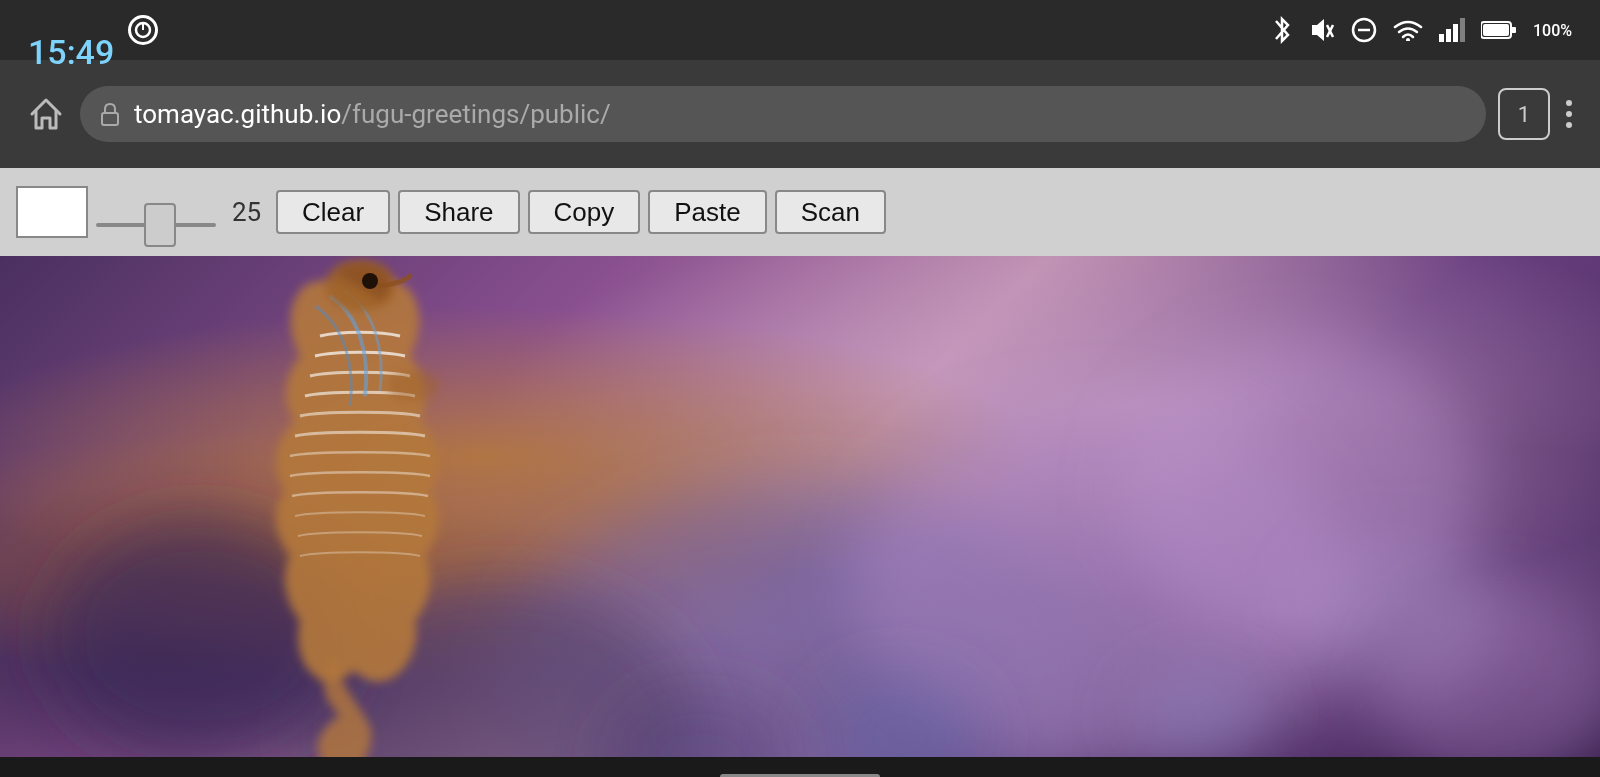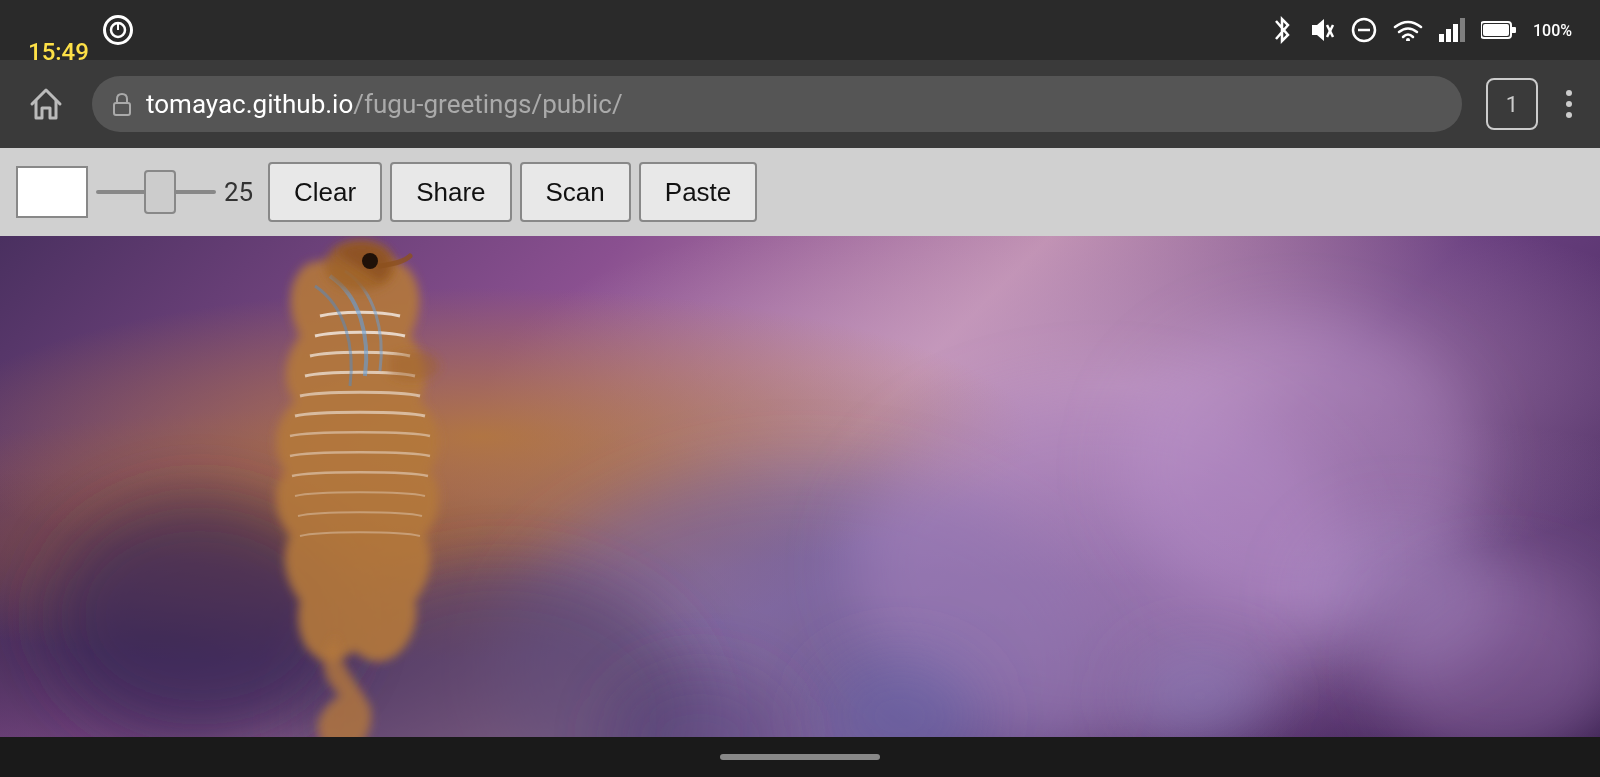--- a/index.html
+++ b/index.html
@@ -24,23 +24,23 @@
       color: #fff;
     }
 
     .status-left {
       display: flex;
       align-items: center;
       gap: 14px;
     }
 
     .status-time {
-      font-size: 24px;
+      font-size: 34px;
       font-weight: 500;
-      color: #fde047;
+      color: #7dd3fc;
       margin-top: 44px;
     }
 
     .status-circle-icon {
       width: 30px;
       height: 30px;
       border: 3px solid #fff;
       border-radius: 50%;
       display: flex;
       align-items: center;
@@ -60,26 +60,26 @@
 
     .status-battery {
       font-size: 16px;
       font-weight: 500;
       color: #fff;
     }
 
     
     .address-bar {
       width: 100%;
-      height: 88px;
+      height: 108px;
       background: #3a3a3a;
       display: flex;
       align-items: center;
       padding: 0 24px;
-      gap: 24px;
+      gap: 12px;
     }
 
     .home-btn {
       width: 44px;
       height: 44px;
       display: flex;
       align-items: center;
       justify-content: center;
       color: #ccc;
       flex-shrink: 0;
@@ -160,22 +160,22 @@
     .color-swatch {
       width: 72px;
       height: 52px;
       background: #fff;
       border: 2px solid #888;
       flex-shrink: 0;
     }
 
     .slider-container {
       display: flex;
-      align-items: center;
-      gap: 8px;
+      align-items: flex-end;
+      gap: 16px;
       flex-shrink: 0;
     }
 
     .slider-track {
       width: 120px;
       height: 4px;
       background: #888;
       border-radius: 2px;
       position: relative;
     }
@@ -192,21 +192,21 @@
       transform: translateY(-50%);
     }
 
     .slider-value {
       font-size: 26px;
       color: #333;
       min-width: 36px;
     }
 
     .toolbar-btn {
-      height: 60px;
+      height: 44px;
       padding: 0 24px;
       background: #e8e8e8;
       border: 2px solid #888;
       border-radius: 4px;
       font-size: 26px;
       color: #111;
       cursor: pointer;
       display: flex;
       align-items: center;
       justify-content: center;
@@ -368,22 +368,23 @@
 
   <div class="slider-container">
     <div class="slider-track">
       <div class="slider-thumb"></div>
     </div>
     <span class="slider-value">25</span>
   </div>
 
   <button class="toolbar-btn">Clear</button>
   <button class="toolbar-btn">Share</button>
+  <button class="toolbar-btn">Copy</button>
+  <button class="toolbar-btn">Paste</button>
   <button class="toolbar-btn">Scan</button>
-  <button class="toolbar-btn">Paste</button>
 </div>
 
 <div class="main-content">
   <div class="bg-image"></div>
   <svg class="fish-overlay" viewBox="0 0 1600 541" preserveAspectRatio="xMidYMid slice">
 
     <defs>
       <filter id="blur-heavy" x="-50%" y="-50%" width="200%" height="200%">
         <feGaussianBlur stdDeviation="30"></feGaussianBlur>
       </filter>

